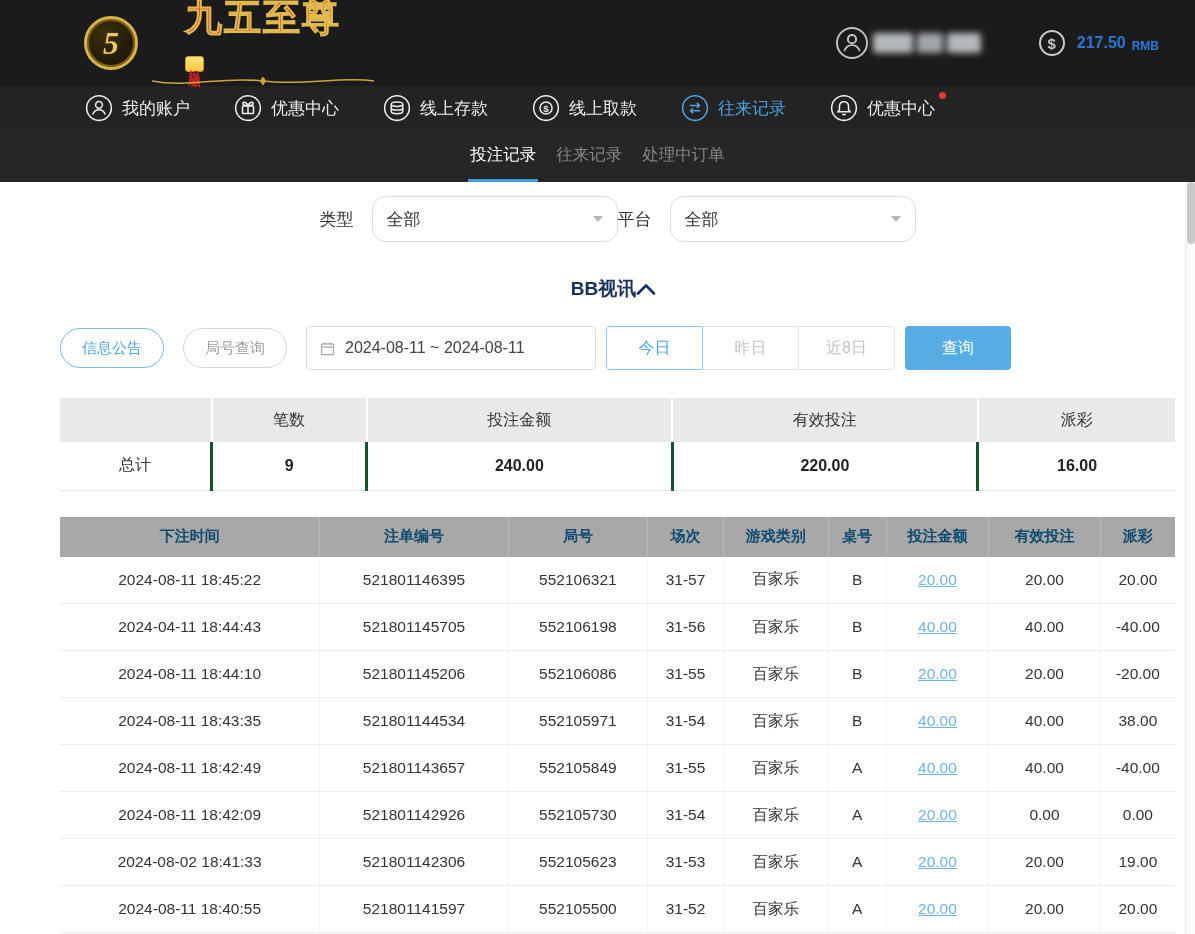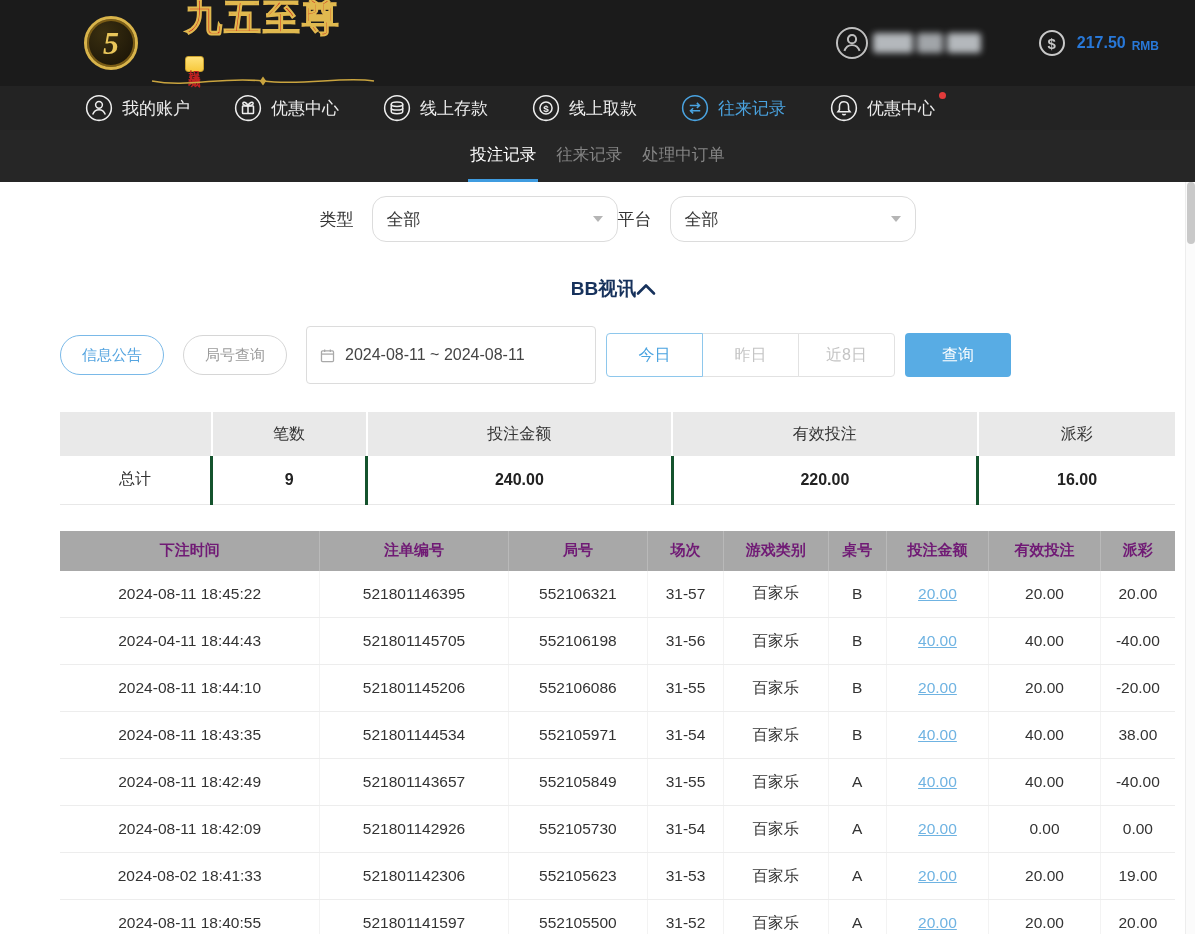--- a/index.html
+++ b/index.html
@@ -64,21 +64,21 @@
 
   .section-head{margin-top:34px;display:flex;align-items:center;justify-content:center;}
   .section-title{font-size:19px;font-weight:700;color:var(--navy);}
   .collapse-btn{cursor:pointer;padding-right:8px;display:flex;}
 
   .query-row{margin-top:24px;display:flex;align-items:center;}
   .pill{height:40px;padding:0 21px;border-radius:20px;border:1px solid #d6d6d6;background:#fff;
     display:flex;align-items:center;font-size:15px;color:#9a9a9a;cursor:pointer;}
   .pill.active{border-color:#7ab9e8;color:#54a4e0;}
   .pill + .pill{margin-left:19px;}
-  .date-box{margin-left:19px;width:290px;height:58px;border:1px solid #dcdcdc;border-radius:4px;
+  .date-box{margin-left:19px;width:290px;height:44px;border:1px solid #dcdcdc;border-radius:4px;
     display:flex;align-items:center;gap:9px;padding:0 12px;font-size:16px;color:#444;cursor:pointer;}
   .day-group{display:flex;margin-left:10px;}
   .day-btn{width:97px;height:44px;display:flex;align-items:center;justify-content:center;
     font-size:16px;background:#fff;border:1px solid #e2e2e2;color:#c4c4c4;cursor:pointer;}
   .day-btn + .day-btn{margin-left:-1px;}
   .day-btn:first-child{border-radius:4px 0 0 4px;}
   .day-btn:last-child{border-radius:0 4px 4px 0;}
   .day-btn.active{border-color:#8ec7ec;color:var(--accent);z-index:1;}
   .search-btn{margin-left:10px;width:106px;height:44px;background:#58ace4;color:#fff;
     font-size:16px;border:none;border-radius:4px;cursor:pointer;}
@@ -89,21 +89,21 @@
   .summary-table thead td{background:#e9e9e9;height:44px;text-align:center;font-size:16px;color:#333;
     border-right:2px solid #fff;}
   .summary-table thead td:last-child{border-right:none;}
   .summary-table tbody td{height:48px;text-align:center;font-size:16px;color:#222;font-weight:700;
     border-bottom:1px solid #e8e8e8;border-right:3px solid #14532d;}
   .summary-table tbody td:first-child{font-weight:400;color:#333;}
   .summary-table tbody td:last-child{border-right:none;}
 
   
   .bet-table{margin-top:26px;}
-  .bet-table thead td{background:var(--table-header-bg);color:#701a75;height:40px;font-size:15px;
+  .bet-table thead td{background:var(--table-header-bg);color:#0c4a6e;height:40px;font-size:15px;
     font-weight:700;text-align:center;border-right:1px solid #b9b9b9;}
   .bet-table thead td:last-child{border-right:none;}
   .bet-table tbody td{height:47px;text-align:center;font-size:15.5px;color:#333;
     border-bottom:1px solid #ededed;border-right:1px solid #f3f3f3;}
   .bet-table tbody td:last-child{border-right:none;}
   .bet-link{color:var(--link);text-decoration:underline;cursor:pointer;}
   .neg{color:var(--negative);}
 
   
   .scrollbar{position:absolute;top:182px;right:0;width:10px;height:752px;background:#fbfbfb;border-left:1px solid #ededed;}

